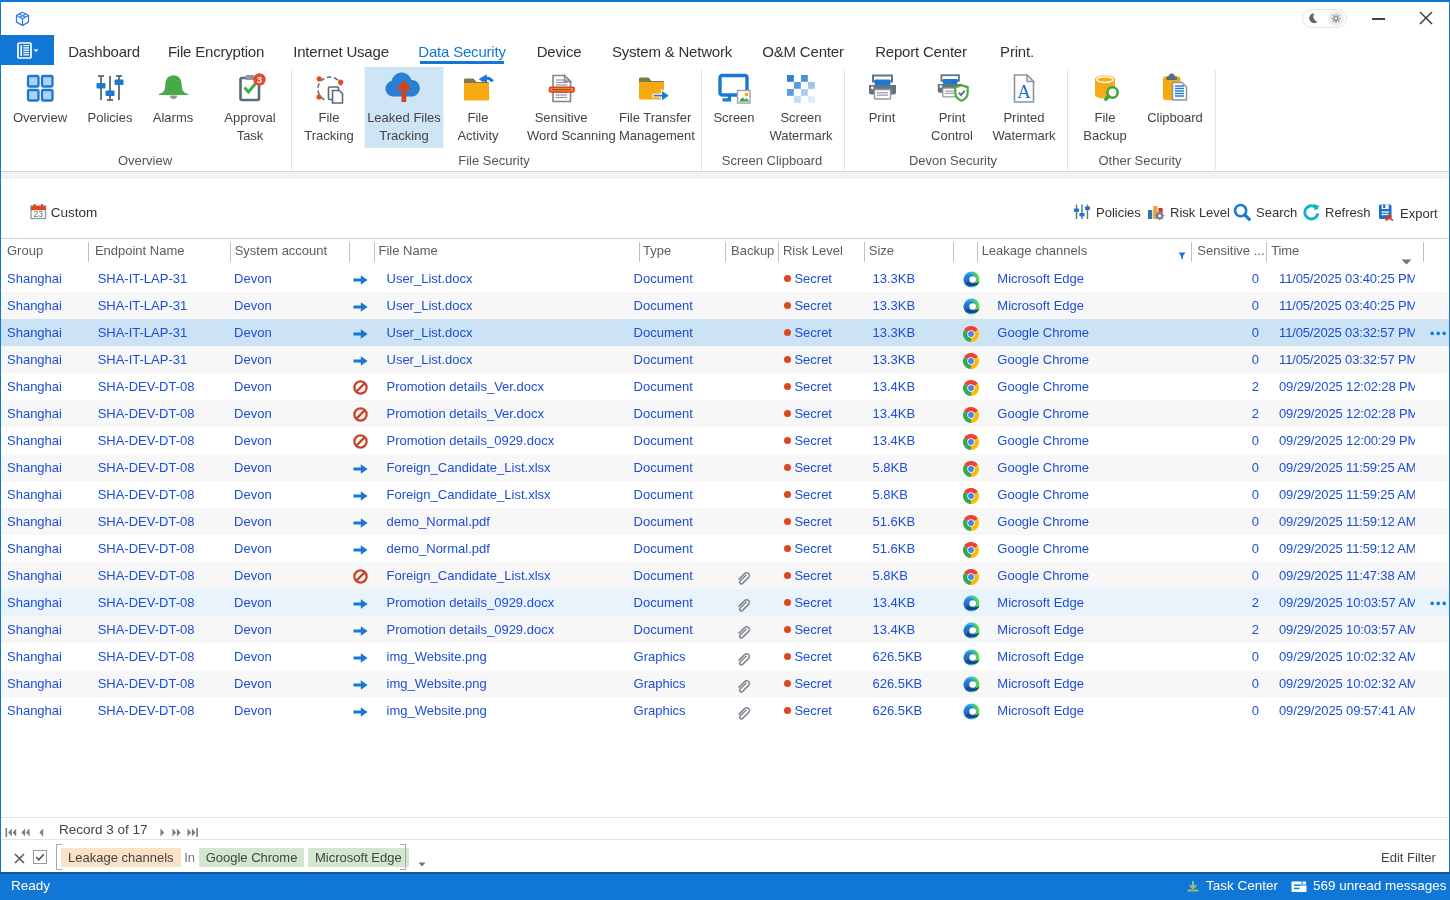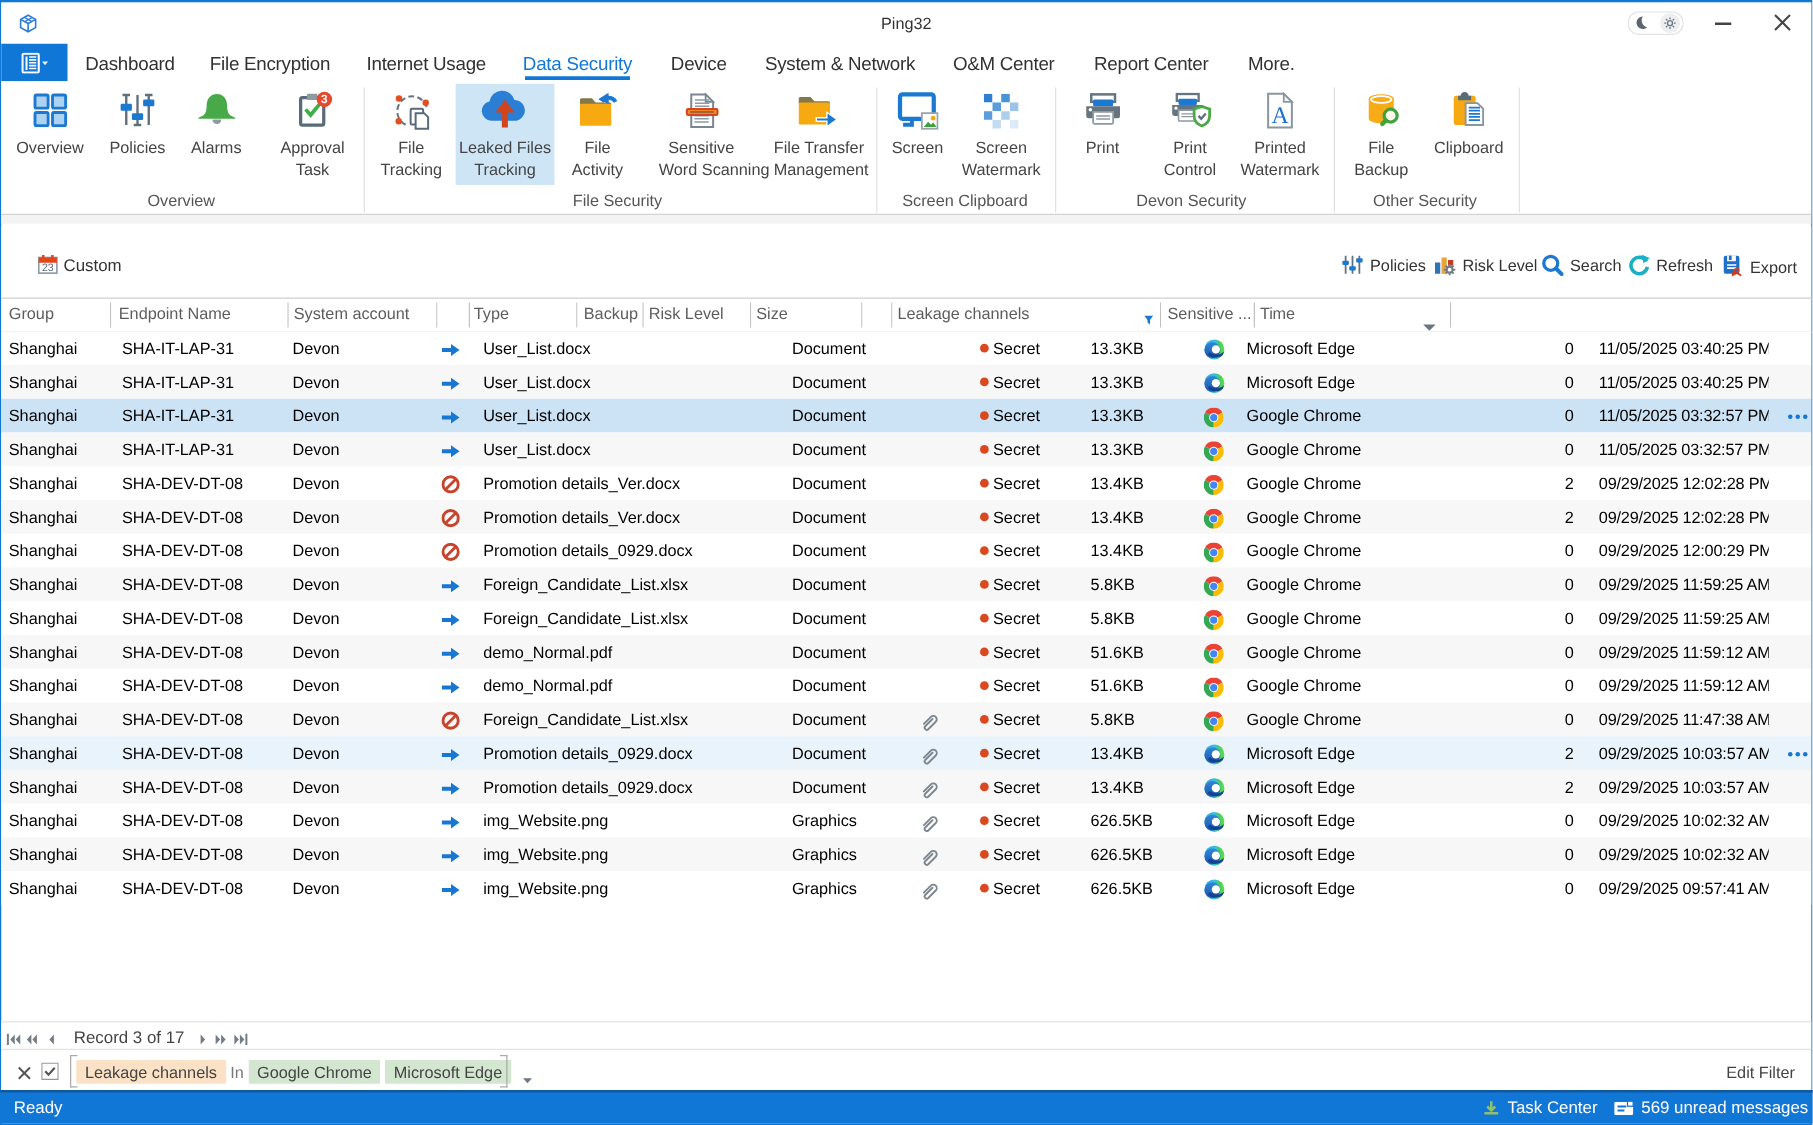--- a/index.html
+++ b/index.html
@@ -26,21 +26,21 @@
 #toolbar { position:absolute; left:0; top:179px; width:100%; height:59px; background:#fff; }
 #custom { position:absolute; left:29px; top:22px; font-size:13.5px; color:#333; }
 .tbbtn { position:absolute; top:22px; font-size:13px; color:#333; white-space:nowrap; }
 .tbbtn svg { margin-right:5px; }
 
 #ghead { position:absolute; left:0; top:236px; width:100%; height:28px; background:#fff; border-top:1px solid #d0d0d0; border-bottom:1px solid #c4c4c4; display:flex; font-size:13px; color:#5d5d5d; }
 .hc { height:100%; line-height:24px; white-space:nowrap; overflow:hidden; position:relative; }
 .hc::after { content:""; position:absolute; right:0; top:3px; bottom:3px; width:1px; background:#c2c2c2; }
 .hc:last-child::after { display:none; }
 #grows { position:absolute; left:0; top:263px; width:100%; }
-.row { display:flex; height:27px; font-size:13px; color:#000000; background:#fff; align-items:flex-end;gap:12px; }
+.row { display:flex; height:27px; font-size:13px; color:#1d4ed8; background:#fff; align-items:flex-end;gap:12px; }
 .row.alt { background:#f7f7f7; }
 .row.sel { background:#cbe3f5; }
 .row.hov { background:#e9f3fb; }
 .c { height:27px; line-height:27px; white-space:nowrap; overflow:hidden; }
 .c svg { vertical-align:middle; }
 
 .w0{width:88px;padding-left:6px;} .w1{width:142px;padding-left:6px;} .w2{width:119px;padding-left:4px;}
 .w3{width:26px;} .w4{width:265px;padding-left:3px;} .w5{width:86px;padding-left:3px;}
 .w6{width:53px;} .w7{width:86px;padding-left:4px;} .w8{width:89px;padding-left:4px;}
 .w9{width:24px;} .w10{width:215px;padding-left:4px;} .w11{width:75px;text-align:right;padding-right:4px;}
@@ -56,21 +56,20 @@
 <div id="win">
 
 <div id="title">
       <span class="abs" style="left:14px;top:9px"><svg width="15" height="16" viewBox="0 0 15 16" style="">
           <g fill="none" stroke="#2f7bdb" stroke-width="1.3">
             <path d="M7.5 1.2L13.5 4.5v6.6L7.5 14.4 1.5 11.1V4.5z"></path>
             <path d="M7.5 7.8L1.5 4.5M7.5 7.8l6-3.3M7.5 7.8v6.6"></path>
             <path d="M4.5 2.9l6 3.3M10.5 3.2l-6 3.3" stroke-width="1.1"></path>
           </g>
         </svg></span>
-      <div id="appttl">Ping32</div>
       <span class="abs" style="left:1301px;top:7px"><svg width="45" height="19" viewBox="0 0 45 19" style="">
           <rect x="0.5" y="0.5" width="44" height="18" rx="9" fill="#fff" stroke="#e2e2e2"></rect>
           <path d="M12.3 4.2a5 5 0 1 0 3.4 8.6 5.6 5.6 0 0 1-3.4-8.6z" fill="#5b6570"></path>
           <circle cx="34" cy="9.5" r="8" fill="#eceef0"></circle>
           <circle cx="34" cy="9.5" r="2" fill="none" stroke="#707a84" stroke-width="1.1"></circle>
           <line x1="37.1" y1="9.5" x2="38.6" y2="9.5" stroke="#707a84" stroke-width="1.1"></line>
           <line x1="36.1917" y1="11.6917" x2="37.2522" y2="12.7522" stroke="#707a84" stroke-width="1.1"></line>
           <line x1="34.0" y1="12.6" x2="34.0" y2="14.1" stroke="#707a84" stroke-width="1.1"></line>
           <line x1="31.8083" y1="11.6917" x2="30.7478" y2="12.7522" stroke="#707a84" stroke-width="1.1"></line>
           <line x1="30.9" y1="9.5" x2="29.4" y2="9.5" stroke="#707a84" stroke-width="1.1"></line>
@@ -98,21 +97,21 @@
         </svg>
       </div>
 <div class="tab" style="left:103px">Dashboard</div>
 <div class="tab" style="left:215px">File Encryption</div>
 <div class="tab" style="left:340px">Internet Usage</div>
 <div class="tab sel" style="left:461px">Data Security</div>
 <div class="tab" style="left:558px">Device</div>
 <div class="tab" style="left:671px">System &amp; Network</div>
 <div class="tab" style="left:802px">O&amp;M Center</div>
 <div class="tab" style="left:920px">Report Center</div>
-<div class="tab" style="left:1016px">More.</div>
+<div class="tab" style="left:1016px">Print.</div>
 <div id="tabund"></div>
     </div>
 <div id="ribbon">
 <div class="tile" style="left:39px;width:68px">
         <div class="tico">
           <svg width="33" height="33" viewBox="0 0 33 33" style="">
             <rect x="4" y="4" width="10.5" height="10.5" rx="1.2" fill="#aed3f2" stroke="#1b79d2" stroke-width="2.3"></rect>
             <rect x="4" y="18" width="10.5" height="10.5" rx="1.2" fill="#aed3f2" stroke="#1b79d2" stroke-width="2.3"></rect>
             <rect x="18" y="4" width="10.5" height="10.5" rx="1.2" fill="#aed3f2" stroke="#1b79d2" stroke-width="2.3"></rect>
             <rect x="18" y="18" width="10.5" height="10.5" rx="1.2" fill="#aed3f2" stroke="#1b79d2" stroke-width="2.3"></rect>
@@ -373,20 +372,21 @@
           <line x1="4.6" y1="11.5" x2="12" y2="11.5" stroke="#fff" stroke-width="1.3"></line>
           <path d="M9.3 16.9c.3-2.6 1.5-4.6 2.9-4.9 1.1-.2 1.9.7 1.5 1.8-.5 1.4-2.2 2.1-4.4 3.1z" fill="none" stroke="#d63a1e" stroke-width="1.6"></path>
           <path d="M9.8 14.8c1.6.3 5 1.4 6 2.8" fill="none" stroke="#d63a1e" stroke-width="1.6"></path>
         </svg>Export</div>
 </div>
 <div id="ghead">
       <div class="hc w0">Group</div>
       <div class="hc w1">Endpoint Name</div>
       <div class="hc w2">System account</div>
       <div class="hc w3"></div>
+      <div class="hc w4">File Name</div>
       <div class="hc w5">Type</div>
       <div class="hc w6" style="padding-left:5px">Backup</div>
       <div class="hc w7">Risk Level</div>
       <div class="hc w8">Size</div>
       <div class="hc w9"></div>
       <div class="hc w10">Leakage channels<span style="position:absolute;right:6px;top:5px"><svg width="8" height="8" viewBox="0 0 8 8" style="">
             <path d="M0.5 0.5h7L5 4v3.5L3 6V4z" fill="#1b79d2"></path>
           </svg></span></div>
       <div class="hc w11" style="text-align:left;padding-left:5px">Sensitive ...</div>
       <div class="hc w12">Time<span style="position:absolute;right:12px;top:10px"><svg width="11" height="6" viewBox="0 0 11 6" style="">

